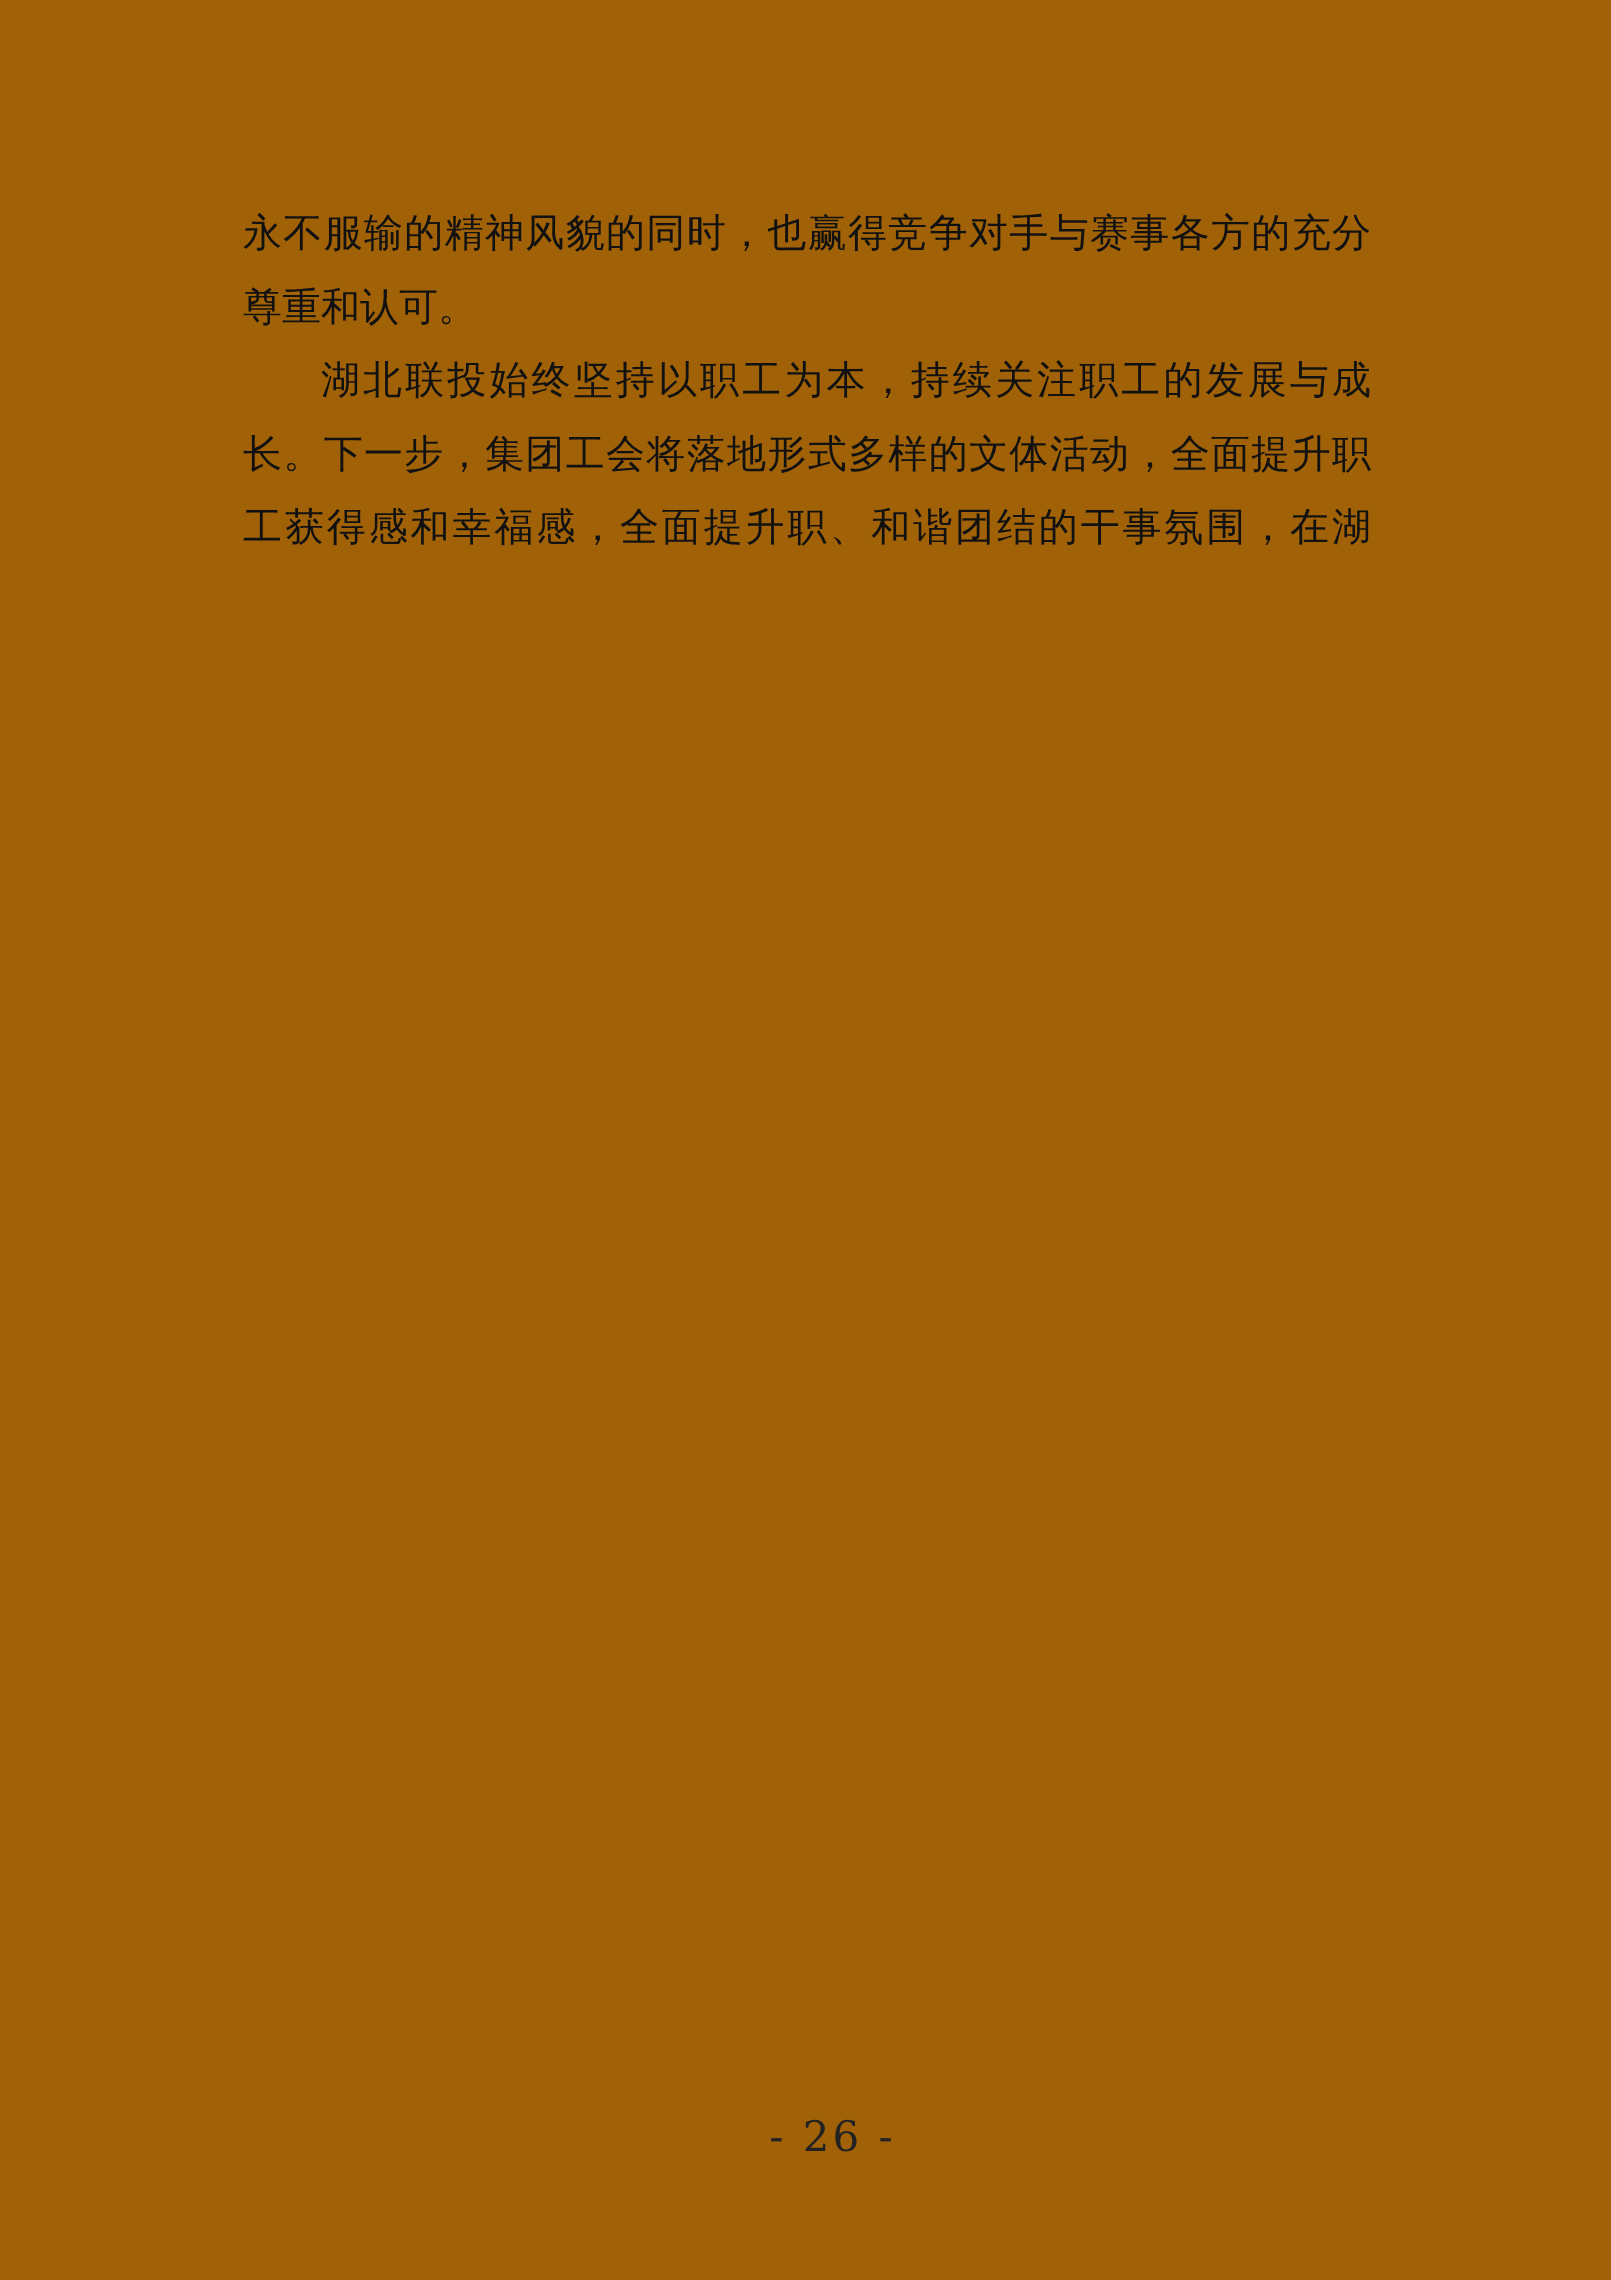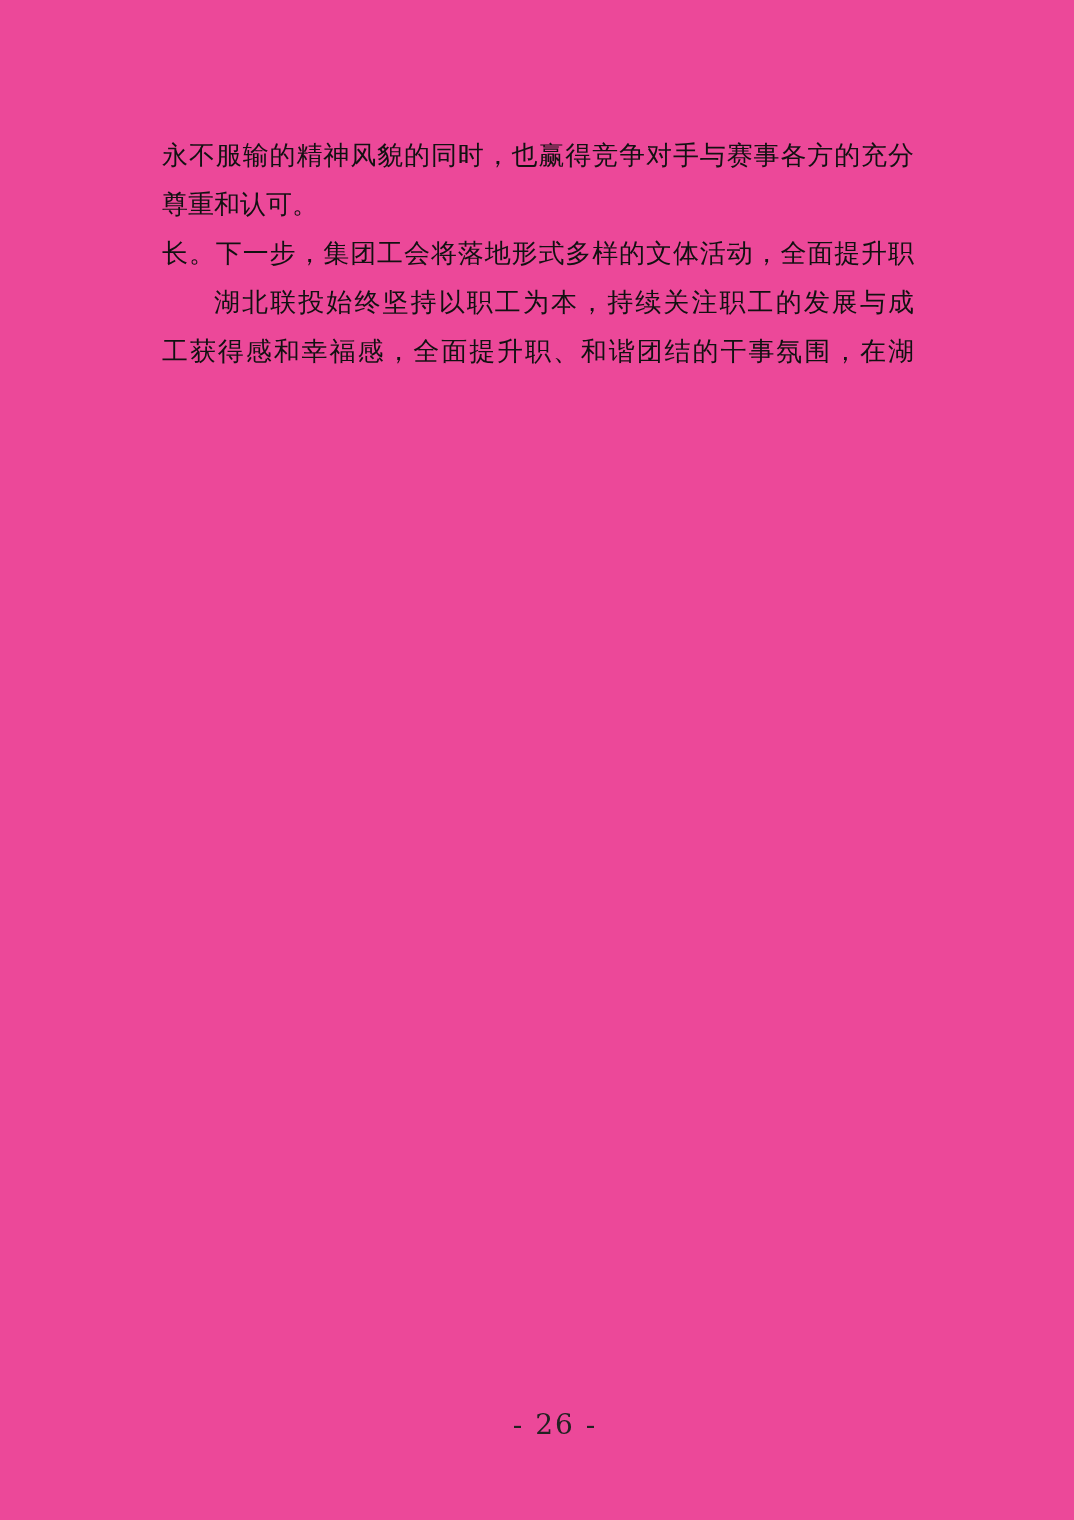--- a/index.html
+++ b/index.html
@@ -12,21 +12,21 @@
     height: 1520px;
     position: relative;
     font-family: "Liberation Serif", serif;
     color: #111111;
   }
   .page {
     position: absolute;
     left: 0; top: 0;
     width: 1074px;
     height: 1520px;
-    background: #ec4899;
+    background: #a16207;
     overflow: hidden;
   }
   .content {
     position: absolute;
     left: 162px;
     top: 131px;
     width: 752px;
     font-size: 26px;
     line-height: 49px;
     letter-spacing: 0;
@@ -60,20 +60,20 @@
   }
 </style>
 </head>
 <body>
 
 <div class="page">
 
   <div class="content">
     <div class="line">永不服输的精神风貌的同时，也赢得竞争对手与赛事各方的充分</div>
     <div class="line last-short">尊重和认可。</div>
+    <div class="line indent">湖北联投始终坚持以职工为本，持续关注职工的发展与成</div>
     <div class="line">长。下一步，集团工会将落地形式多样的文体活动，全面提升职</div>
-    <div class="line indent">湖北联投始终坚持以职工为本，持续关注职工的发展与成</div>
     <div class="line">工获得感和幸福感，全面提升职、和谐团结的干事氛围，在湖</div>
   </div>
 
   <div class="footer">- 26 -</div>
 
 </div>
 
 </body></html>

